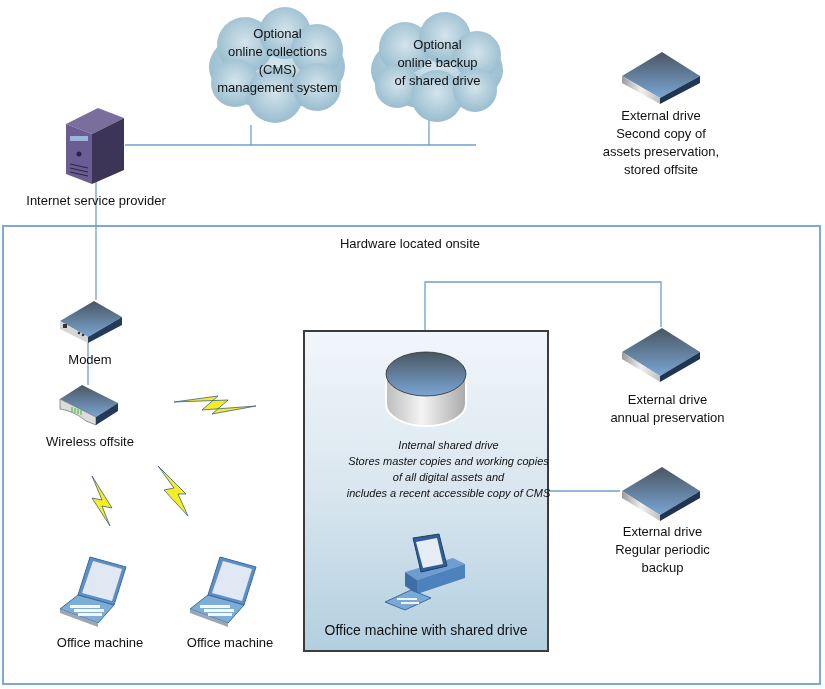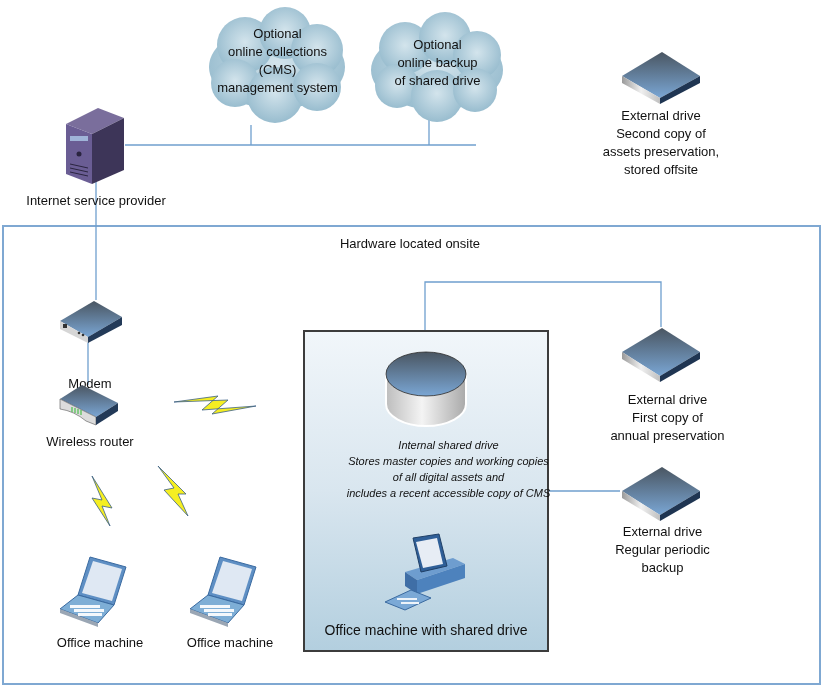--- a/index.html
+++ b/index.html
@@ -111,34 +111,34 @@
 </div>
 
 <svg class="abs" style="left:58px; top:299px;" width="66" height="46" viewBox="0 0 66 46">
   <polygon points="2,22 36,2 64,18 30,38" fill="url(#dtop)"></polygon>
   <polygon points="2,22 30,38 30,44 2,30" fill="#d6d6d6"></polygon>
   <polygon points="30,38 64,18 64,26 30,44" fill="#233a58"></polygon>
   <rect x="5" y="25" width="4" height="4" fill="#333"></rect>
   <circle cx="21" cy="34" r="1.3" fill="#333"></circle>
     <circle cx="25" cy="36" r="1.3" fill="#333"></circle>
 </svg>
-<div class="label" style="left:45px; top:351px; width:90px;margin-top:24px;">Modem</div>
+<div class="label" style="left:45px; top:351px; width:90px;">Modem</div>
 
 <svg class="abs" style="left:58px; top:381px;" width="62" height="46" viewBox="0 0 62 46">
   <polygon points="2,18 24,4 60,22 38,36" fill="url(#dtop)"></polygon>
   <path d="M2,18 L38,36 L38,44 L28,40 Q16,30 2,28 Z" fill="#dcdcdc" stroke="#555" stroke-width="0.6"></path>
   <polygon points="38,36 60,22 60,30 38,44" fill="#233a58"></polygon>
   <g stroke="#2fb82f" stroke-width="1">
       <line x1="14" y1="26" x2="14" y2="31"></line>
       <line x1="17" y1="27" x2="17" y2="32"></line>
       <line x1="20" y1="28" x2="20" y2="33"></line>
       <line x1="23" y1="29" x2="23" y2="34"></line>
     </g>
 </svg>
-<div class="label" style="left:30px; top:433px; width:120px;">Wireless router</div>
+<div class="label" style="left:30px; top:433px; width:120px;">Wireless offsite</div>
 
 <svg class="abs" style="left:172px; top:390px;" width="86" height="30" viewBox="0 0 86 30">
   <polygon points="2,12 46,6 30,20 84,16 40,24 56,10" fill="#f5ee22" stroke="#3b5f86" stroke-width="0.8"></polygon>
 </svg>
 <svg class="abs" style="left:88px; top:474px;" width="26" height="54" viewBox="0 0 26 54">
   <polygon points="4,2 14,26 4,24 22,52 14,32 24,34" fill="#f5ee22" stroke="#3b5f86" stroke-width="0.8"></polygon>
 </svg>
 <svg class="abs" style="left:156px; top:464px;" width="36" height="54" viewBox="0 0 36 54">
   <polygon points="2,2 18,24 8,26 32,52 22,30 30,30" fill="#f5ee22" stroke="#3b5f86" stroke-width="0.8"></polygon>
 </svg>
@@ -201,21 +201,20 @@
 </svg>
 <div class="label" style="left:303px; top:621px; width:246px; font-size:14px;">Office  machine with shared drive</div>
 
 <svg class="abs" style="left:620px; top:326px;" width="82" height="58" viewBox="0 0 82 58">
   <polygon points="2,26 42,2 80,26 40,50" fill="url(#dtop)"></polygon>
   <polygon points="2,26 40,50 40,56 2,33" fill="url(#dside)"></polygon>
   <polygon points="40,50 80,26 80,33 40,56" fill="#1f3552"></polygon>
 </svg>
 <div class="label" style="left:590px; top:391px; width:155px;">
   <span class="ln">External  drive</span>
-  <span class="ln">First copy of</span>
   <span class="ln">annual preservation</span>
 </div>
 
 <svg class="abs" style="left:620px; top:465px;" width="82" height="58" viewBox="0 0 82 58">
   <polygon points="2,26 42,2 80,26 40,50" fill="url(#dtop)"></polygon>
   <polygon points="2,26 40,50 40,56 2,33" fill="url(#dside)"></polygon>
   <polygon points="40,50 80,26 80,33 40,56" fill="#1f3552"></polygon>
 </svg>
 <div class="label" style="left:585px; top:523px; width:155px;">
   <span class="ln">External  drive</span>

